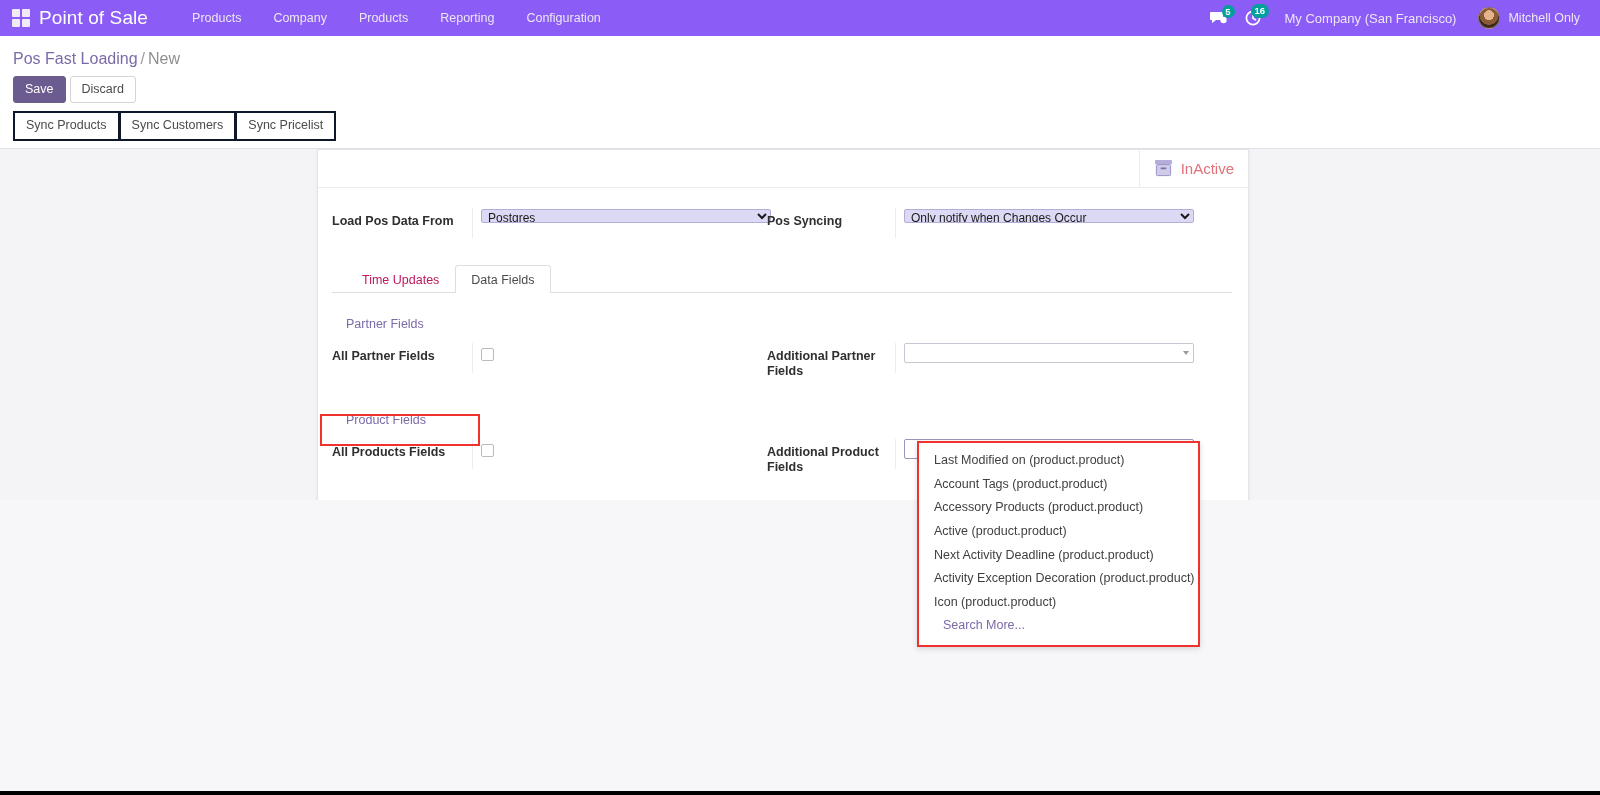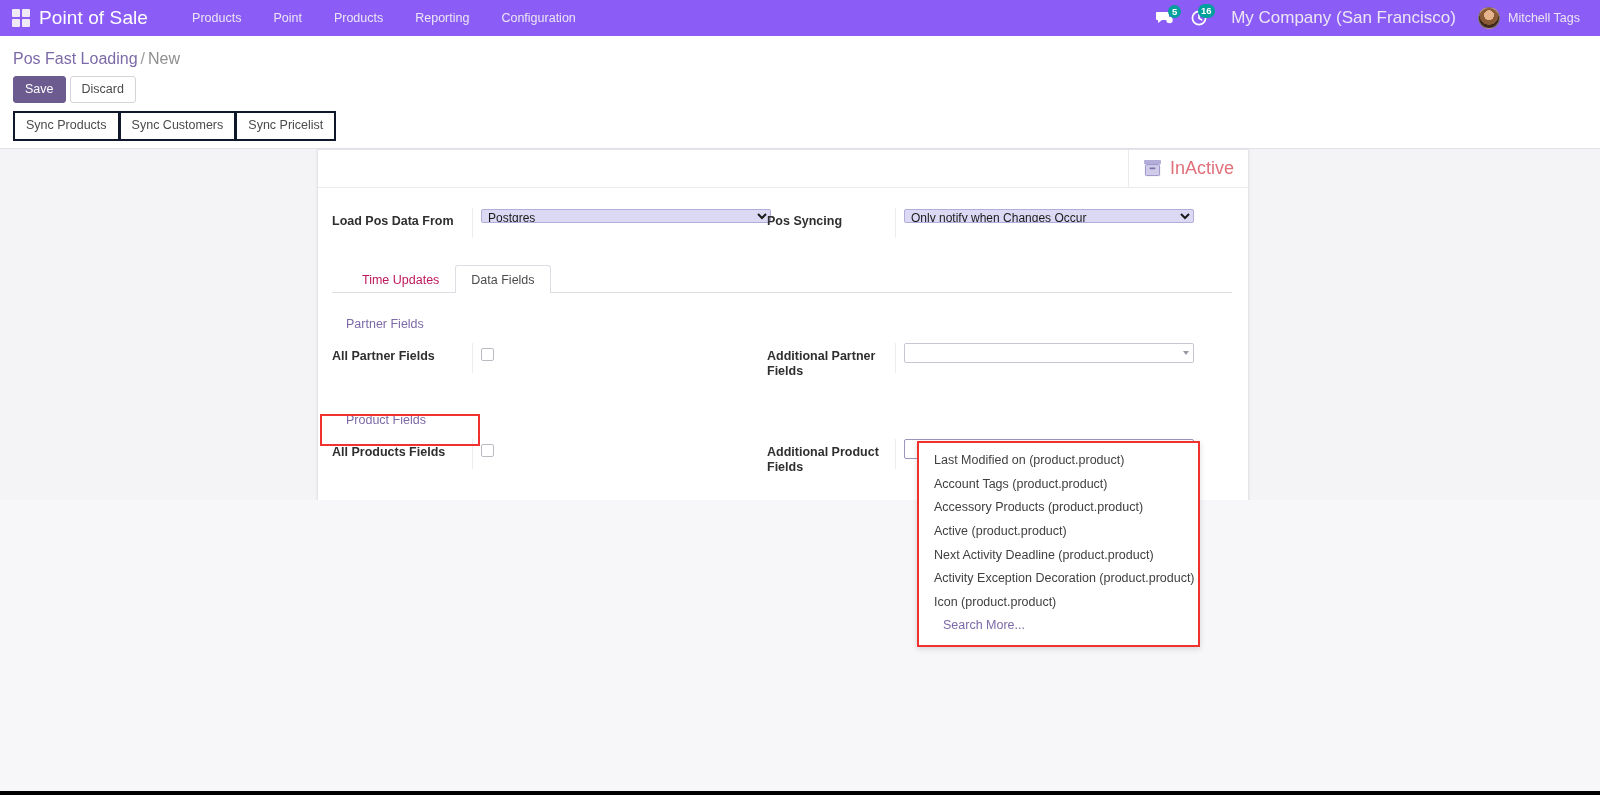--- a/index.html
+++ b/index.html
@@ -69,21 +69,21 @@
     color: #fff;
     font-size: 9.5px;
     line-height: 1;
     padding: 2px 3.5px;
     border-radius: 8px;
     font-weight: 600;
     min-width: 13px;
     text-align: center;
   }
   .company-name {
-    font-size: 17px;
+    font-size: 13px;
     color: #ece6f4;
     padding: 6px 14px;
     cursor: pointer;
     white-space: nowrap;
   }
   .user-menu {
     display: flex; align-items: center; gap: 8px;
     padding: 3px 6px 3px 8px;
     cursor: pointer;
   }
@@ -171,21 +171,21 @@
   .status-badge {
     display: flex;
     align-items: center;
     gap: 8px;
     padding-left: 14px;
     border-left: 1px solid #eceaef;
     height: 100%;
   }
   .archive-icon { flex: none; }
   .status-text {
-    font-size: 18px;
+    font-size: 15px;
     color: #e0707a;
     white-space: nowrap;
   }
 
   .sheet-body { padding: 20px 16px 24px 14px; }
 
   .form-grid {
     display: grid;
     grid-template-columns: 140px 295px 128px 295px;
     column-gap: 0px;
@@ -322,21 +322,21 @@
 <div class="navbar">
   <div class="apps-icon">
     <i></i>
     <i></i>
     <i></i>
     <i></i>
   </div>
   <div class="brand">Point of Sale</div>
   <div class="nav-items">
     <div class="nav-item">Products</div>
-    <div class="nav-item">Point</div>
+    <div class="nav-item">Company</div>
     <div class="nav-item">Products</div>
     <div class="nav-item">Reporting</div>
     <div class="nav-item">Configuration</div>
   </div>
 
   <div class="nav-right">
     <div class="nav-sysicon">
       <svg width="17" height="15" viewBox="0 0 17 15">
         <path d="M1 1h11a1 1 0 0 1 1 1v6a1 1 0 0 1-1 1H6l-4 3V9H1a1 1 0 0 1-1-1V2a1 1 0 0 1 1-1z" fill="#ffffff"></path>
         <circle cx="13.5" cy="9" r="3.2" fill="#ffffff"></circle>
@@ -346,21 +346,21 @@
     <div class="nav-sysicon">
       <svg width="16" height="16" viewBox="0 0 16 16">
         <circle cx="8" cy="8" r="6.6" fill="none" stroke="#ffffff" stroke-width="1.7"></circle>
         <path d="M8 4.3V8.2l2.6 1.7" fill="none" stroke="#ffffff" stroke-width="1.6" stroke-linecap="round"></path>
       </svg>
       <span class="badge">16</span>
     </div>
     <div class="company-name">My Company (San Francisco)</div>
     <div class="user-menu">
       <div class="avatar"></div>
-      <span class="user-name">Mitchell Tags</span>
+      <span class="user-name">Mitchell Only</span>
     </div>
   </div>
 </div>
 
 <div class="control-panel">
   <div class="breadcrumb">
     <span class="bc-parent">Pos Fast Loading</span><span class="bc-sep">/</span><span class="bc-current">New</span>
   </div>
   <div class="btn-row">
     <div class="btn btn-primary">Save</div>

